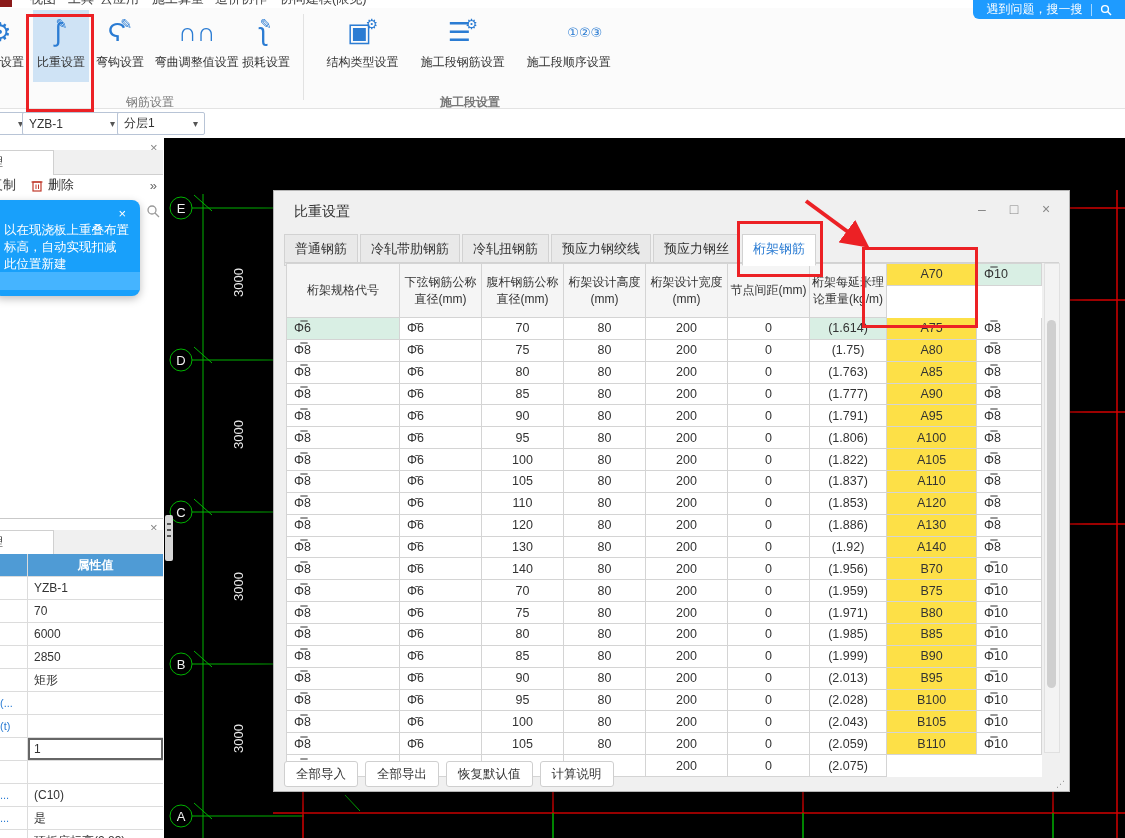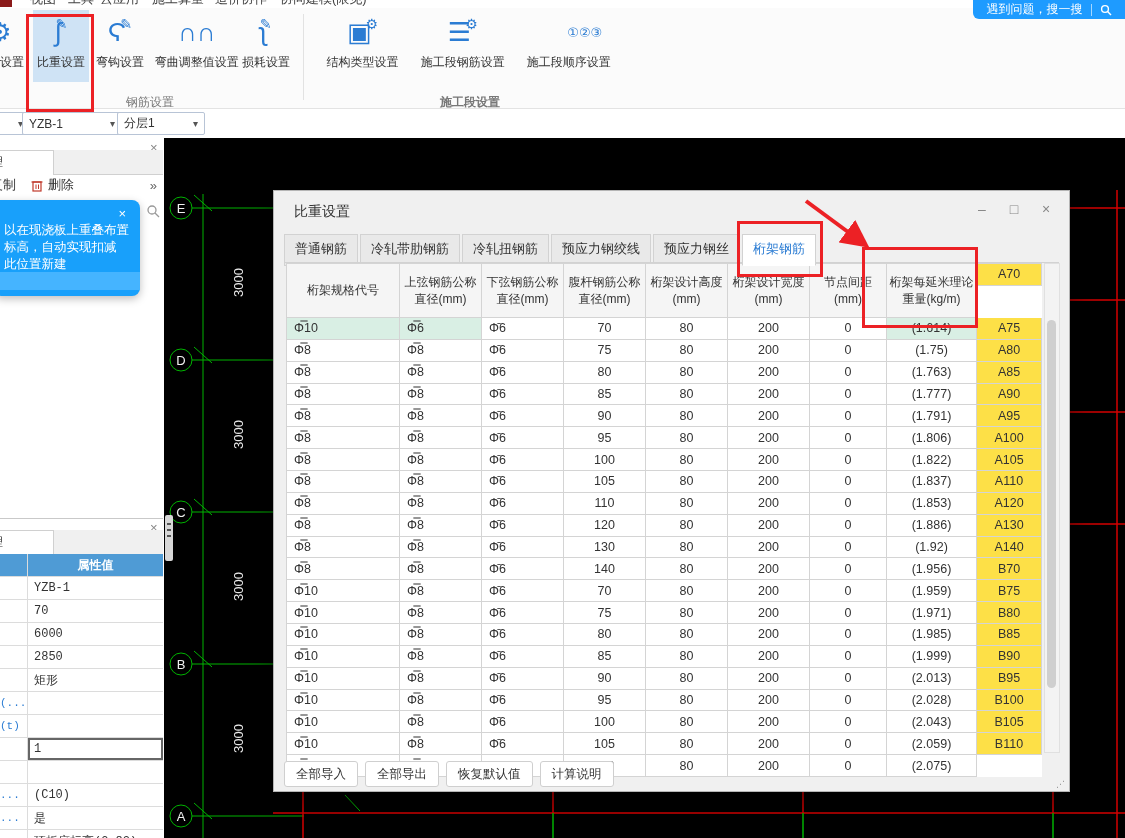--- a/index.html
+++ b/index.html
@@ -38,21 +38,21 @@
   .ptabrow{position:absolute;left:0;width:163px;height:24px;background:#f0f0f0;border-bottom:1px solid #d0d0d0;}
   .ltool{position:absolute;left:0;top:34px;width:163px;height:26px;display:flex;align-items:center;font-size:13px;color:#333;}
   
   #tooltip{position:absolute;left:-6px;top:62px;width:146px;height:96px;background:#18a0fb;color:#fff;
            border-radius:0 8px 8px 8px;box-shadow:0 3px 8px rgba(0,0,0,.25);z-index:20;font-size:12.5px;}
   #tooltip .tx{position:absolute;right:14px;top:6px;color:#fff;font-size:13px;cursor:pointer;}
   #tooltip .tl{padding-left:10px;line-height:17px;}
   #tooltip .band{position:absolute;left:0;bottom:6px;width:100%;height:18px;background:#45b4ff;}
   
   #propgrid{position:absolute;left:0;top:416px;width:163px;}
-  .prow{display:flex;height:22px;border-bottom:1px solid #dcdcdc;font-size:12px;align-items:stretch;font-family:Liberation Mono, monospace;}
+  .prow{display:flex;height:22px;border-bottom:1px solid #dcdcdc;font-size:12px;align-items:stretch;}
   .prow .pc1{width:27px;border-right:1px solid #dcdcdc;color:#2b7cd3;overflow:hidden;font-size:11px;
              display:flex;align-items:center;}
   .prow .pc2{flex:1;display:flex;align-items:center;padding-left:6px;overflow:hidden;white-space:nowrap;}
   .prow.hdr{background:#4f9bd5;color:#fff;font-weight:bold;}
   .prow.hdr .pc2{justify-content:center;padding-left:0;}
   .prow .edit{border:2px solid #666;height:18px;flex:1;display:flex;align-items:center;padding-left:4px;margin:0;}
   
   #canvas{position:absolute;left:164px;top:138px;width:961px;height:700px;background:#000;}
   #canvas svg{position:absolute;left:0;top:0;}
   .dimlabel{position:absolute;color:#e8e8e8;font-size:13px;transform:rotate(-90deg);transform-origin:center;}
@@ -321,21 +321,20 @@
         <div class="dtab">普通钢筋</div>
         <div class="dtab">冷轧带肋钢筋</div>
         <div class="dtab">冷轧扭钢筋</div>
         <div class="dtab">预应力钢绞线</div>
         <div class="dtab">预应力钢丝</div>
         <div class="dtab active" style="position: relative;">桁架钢筋<div style="position: absolute; inset: -14px -8px -12px -6px; border: 3px solid rgb(236, 33, 37); z-index: 5; pointer-events: none;"></div></div>
       </div>
     <div id="tabline"></div>
     <div id="ttable">
         <div class="c h">桁架规格代号</div>
-        <div class="c h">上弦钢筋公称直径(mm)</div>
         <div class="c h">下弦钢筋公称直径(mm)</div>
         <div class="c h">腹杆钢筋公称直径(mm)</div>
         <div class="c h">桁架设计高度(mm)</div>
         <div class="c h">桁架设计宽度(mm)</div>
         <div class="c h">节点间距(mm)</div>
         <div class="c h">桁架每延米理论重量(kg/m)</div>
         <div class="c d code">A70</div>
         <div class="c d la ga">Φ̿10</div>
         <div class="c d la ga">Φ̿6</div>
         <div class="c d la">Φ̄6</div>

